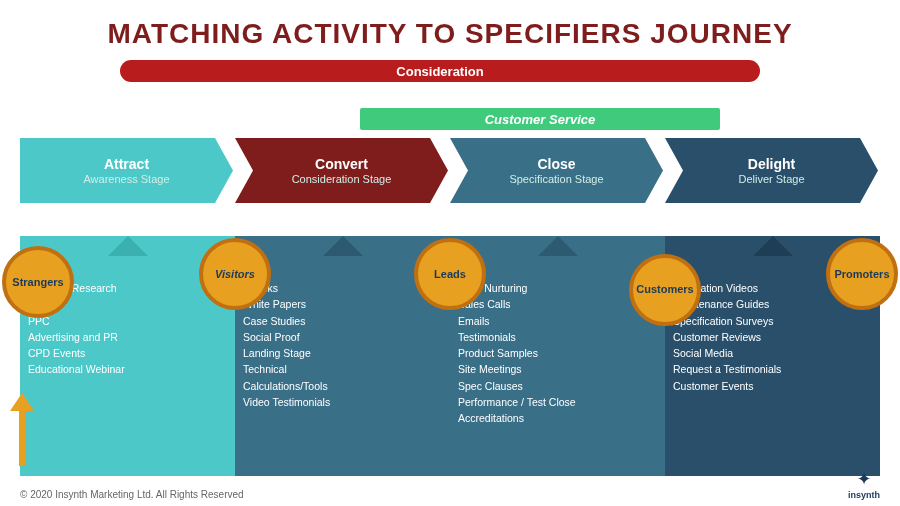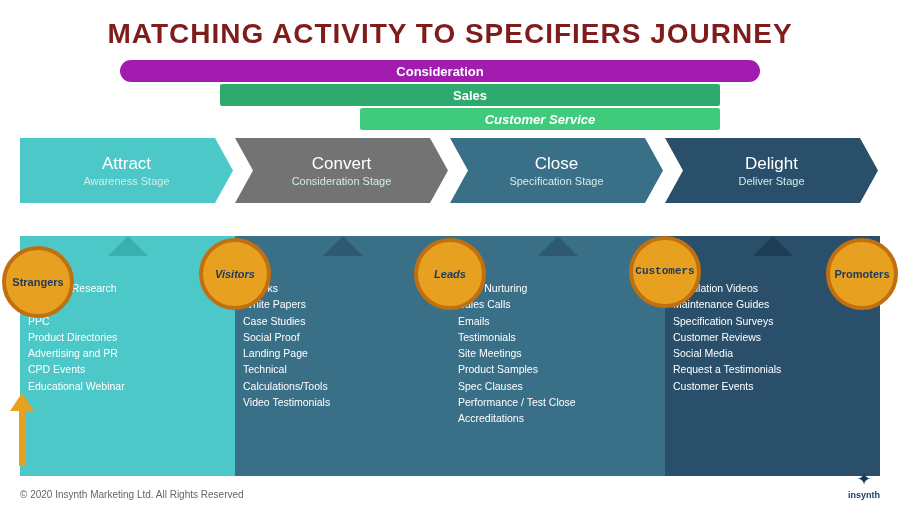--- a/index.html
+++ b/index.html
@@ -36,21 +36,21 @@
       display: flex;
       align-items: center;
       justify-content: center;
       font-size: 13px;
       font-weight: 600;
       color: #fff;
       border-radius: 2px;
     }
 
     .bar-consideration {
-      background: #a21caf;
+      background: #b91c1c;
       left: 100px;
       right: 0;
       top: 2px;
       width: 640px;
       border-radius: 11px;
     }
 
     .bar-sales {
       background: #2eaa6e;
       left: 200px;
@@ -84,27 +84,27 @@
       flex: 1;
       clip-path: polygon(0 0, calc(100% - 18px) 0, 100% 50%, calc(100% - 18px) 100%, 0 100%, 18px 50%);
       margin-right: 2px;
     }
 
     .stage-arrow:first-child {
       clip-path: polygon(0 0, calc(100% - 18px) 0, 100% 50%, calc(100% - 18px) 100%, 0 100%);
     }
 
     .stage-attract { background: #4dc8c8; }
-    .stage-convert { background: #737373; }
+    .stage-convert { background: #7f1d1d; }
     .stage-close { background: #3a6f88; }
     .stage-delight { background: #2a4f6a; }
 
     .stage-main-label {
-      font-size: 17px;
-      font-weight: 400;
+      font-size: 14px;
+      font-weight: 700;
       color: #fff;
       line-height: 1.2;
     }
 
     .stage-sub-label {
       font-size: 11px;
       color: #d0eee8;
       font-weight: 500;
     }
 
@@ -205,23 +205,20 @@
   </style>
 </head>
 <body>
 
 <h1 class="main-title">MATCHING ACTIVITY TO SPECIFIERS JOURNEY</h1>
 
 <div class="stage-bars">
   <div class="stage-bar bar-consideration">
     <span>Consideration</span>
   </div>
-  <div class="stage-bar bar-sales">
-    <span>Sales</span>
-  </div>
   <div class="stage-bar bar-customer">
     <span>Customer Service</span>
   </div>
 </div>
 
 <div class="stages-container">
   <div class="stage-arrow stage-attract">
     <span class="stage-main-label">Attract</span>
     <span class="stage-sub-label">Awareness Stage</span>
   </div>
@@ -241,48 +238,47 @@
 
 <div style="position:relative; margin: 0 20px; height: 240px;">
 
   <div style="display:flex; width:100%; height:100%; margin-top:28px; position:relative;">
 
     <div class="content-col col-attract" style="padding-top:44px;">
       <ul class="col-list">
         <li>Keyword Research</li>
         <li>SEO</li>
         <li>PPC</li>
-        <li>Product Directories</li>
         <li>Advertising and PR</li>
         <li>CPD Events</li>
         <li>Educational Webinar</li>
       </ul>
     </div>
 
     <div class="content-col col-convert" style="padding-top:44px;">
       <ul class="col-list">
         <li>Ebooks</li>
         <li>White Papers</li>
         <li>Case Studies</li>
         <li>Social Proof</li>
-        <li>Landing Page</li>
+        <li>Landing Stage</li>
         <li>Technical</li>
         <li>Calculations/Tools</li>
         <li>Video Testimonials</li>
       </ul>
     </div>
 
     <div class="content-col col-close" style="padding-top:44px;">
       <ul class="col-list">
         <li>Lead Nurturing</li>
         <li>Sales Calls</li>
         <li>Emails</li>
         <li>Testimonials</li>
+        <li>Product Samples</li>
         <li>Site Meetings</li>
-        <li>Product Samples</li>
         <li>Spec Clauses</li>
         <li>Performance / Test Close</li>
         <li>Accreditations</li>
       </ul>
     </div>
 
     <div class="content-col col-delight" style="padding-top:44px;">
       <ul class="col-list">
         <li>Installation Videos</li>
         <li>Maintenance Guides</li>
@@ -302,27 +298,27 @@
         <span>Strangers</span>
       </div>
     </div>
 
     <div style="position:absolute; left:calc(25% - 36px); top:2px;font-style:italic;">
       <div class="circle-label" style="font-size:11px;">
         <span>Visitors</span>
       </div>
     </div>
 
-    <div style="position:absolute; left:calc(50% - 36px); top:2px;font-style:italic;">
+    <div style="position:absolute; left:calc(50% - 36px); top:2px;">
       <div class="circle-label" style="font-size:11px;">
         <span>Leads</span>
       </div>
     </div>
 
-    <div style="position:absolute; left:calc(75% - 36px); top:0;font-family:Liberation Mono, monospace;">
+    <div style="position:absolute; left:calc(75% - 36px); top:18px;">
       <div class="circle-label" style="font-size:11px; text-align:center; line-height:1.2;">
         <span>Customers</span>
       </div>
     </div>
 
     <div style="position:absolute; right:-18px; top:2px;">
       <div class="circle-label" style="font-size:11px;">
         <span>Promoters</span>
       </div>
     </div>

